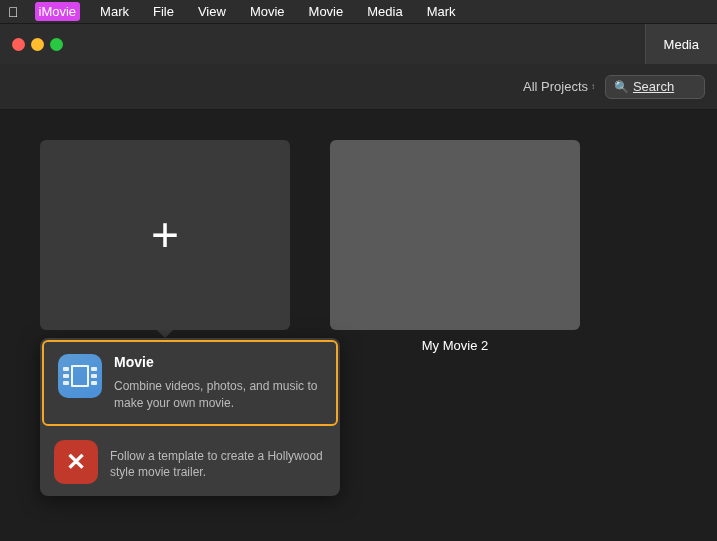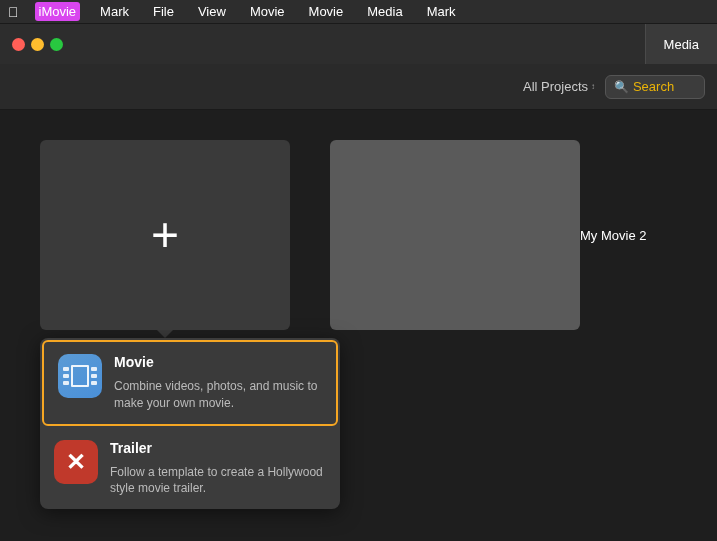--- a/index.html
+++ b/index.html
@@ -126,22 +126,23 @@
       padding: 0 8px;
       gap: 4px;
     }
 
     .search-icon-char {
       color: #999;
       font-size: 12px;
     }
 
     .search-text {
-      color: #eab308;
-      font-size: 13px;
+      color: #e5e5e5;
+      font-size: 13px;
+      text-decoration: underline;
     }
 
     
     .main-content {
       width: 100%;
       height: calc(541px - 24px - 40px - 46px);
       background: #1e1e1e;
       padding: 30px 40px;
       display: flex;
       gap: 40px;
@@ -242,22 +243,23 @@
     .dropdown-item-desc {
       font-size: 12px;
       color: #bbb;
       line-height: 1.4;
       margin-top: 8px;
     }
 
     
     .movie-card {
       display: flex;
-      flex-direction: row;
-      align-items: center;
+      flex-direction: column;
+      align-items: center;
+      gap: 8px;
       cursor: pointer;
     }
 
     .movie-thumbnail {
       width: 250px;
       height: 190px;
       background: #5a5a5a;
       border-radius: 6px;
     }
 
@@ -341,21 +343,20 @@
           <div class="dropdown-item-title">Movie</div>
           <div class="dropdown-item-desc">Combine videos, photos, and music to make your own movie.</div>
         </div>
       </div>
 
       <div class="dropdown-item">
         <div class="dropdown-item-icon trailer-icon" style="border-radius: 10px; background: rgb(192, 57, 43);">
           <span class="x-mark">✕</span>
         </div>
         <div class="dropdown-item-text">
-          <div class="dropdown-item-title">Trailer</div>
           <div class="dropdown-item-desc">Follow a template to create a Hollywood style movie trailer.</div>
         </div>
       </div>
     </div>
   </div>
 
   <div class="movie-card">
     <div class="movie-thumbnail"></div>
     <span class="movie-title">My Movie 2</span>
   </div>

